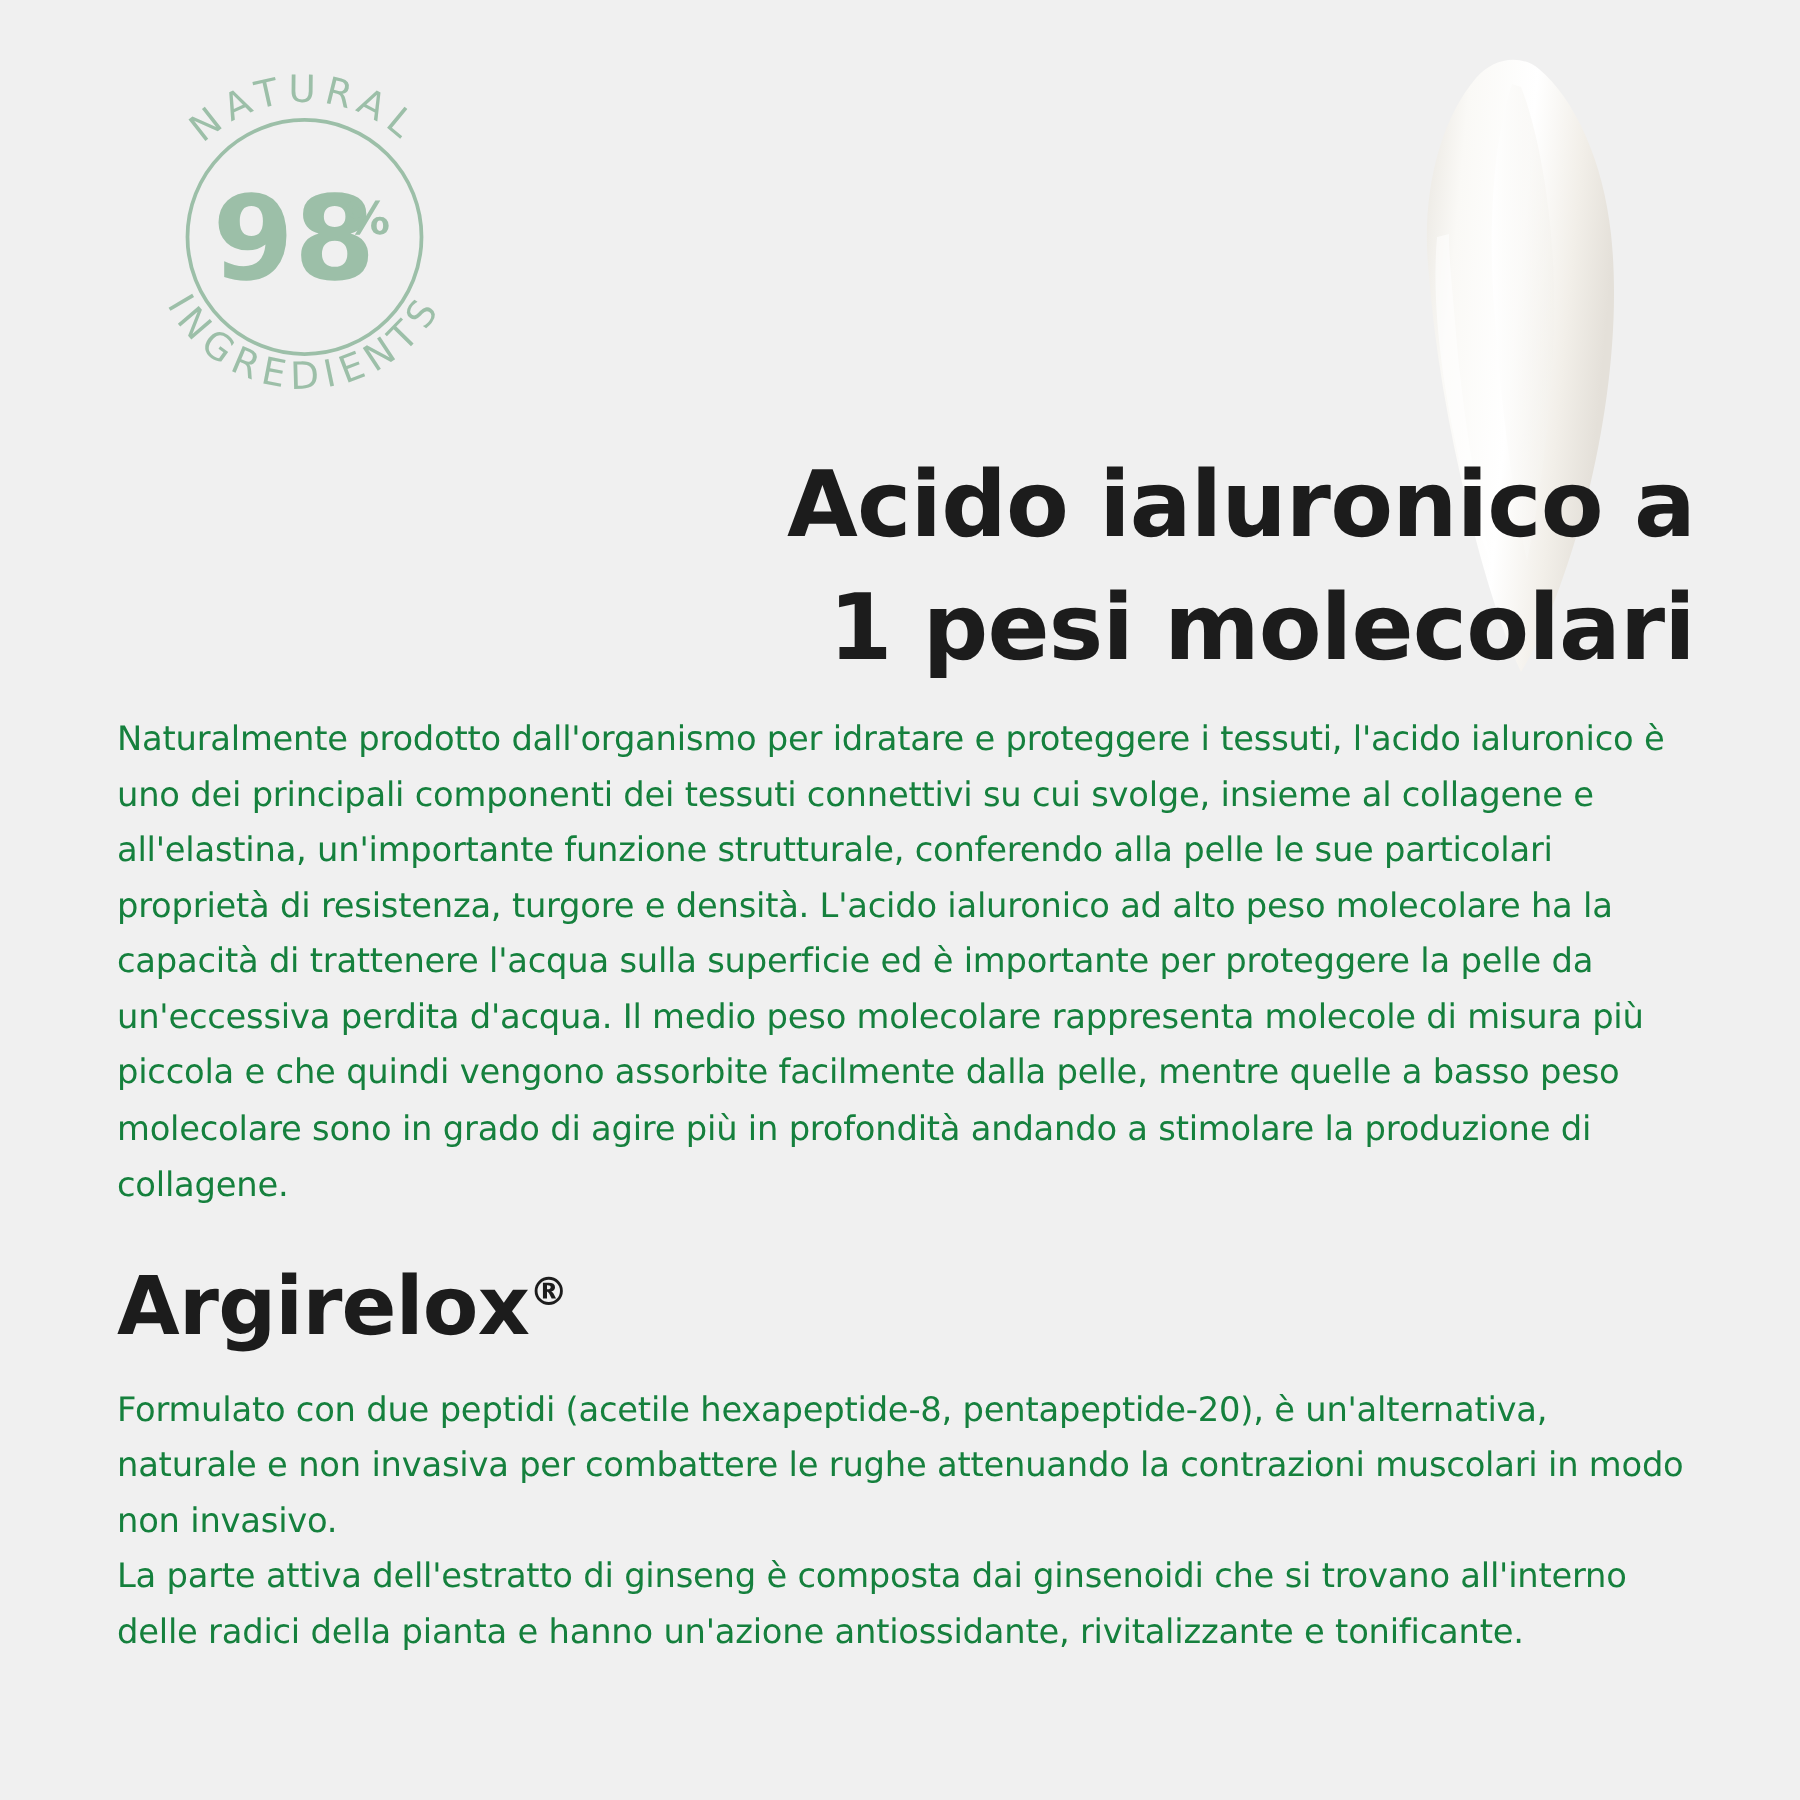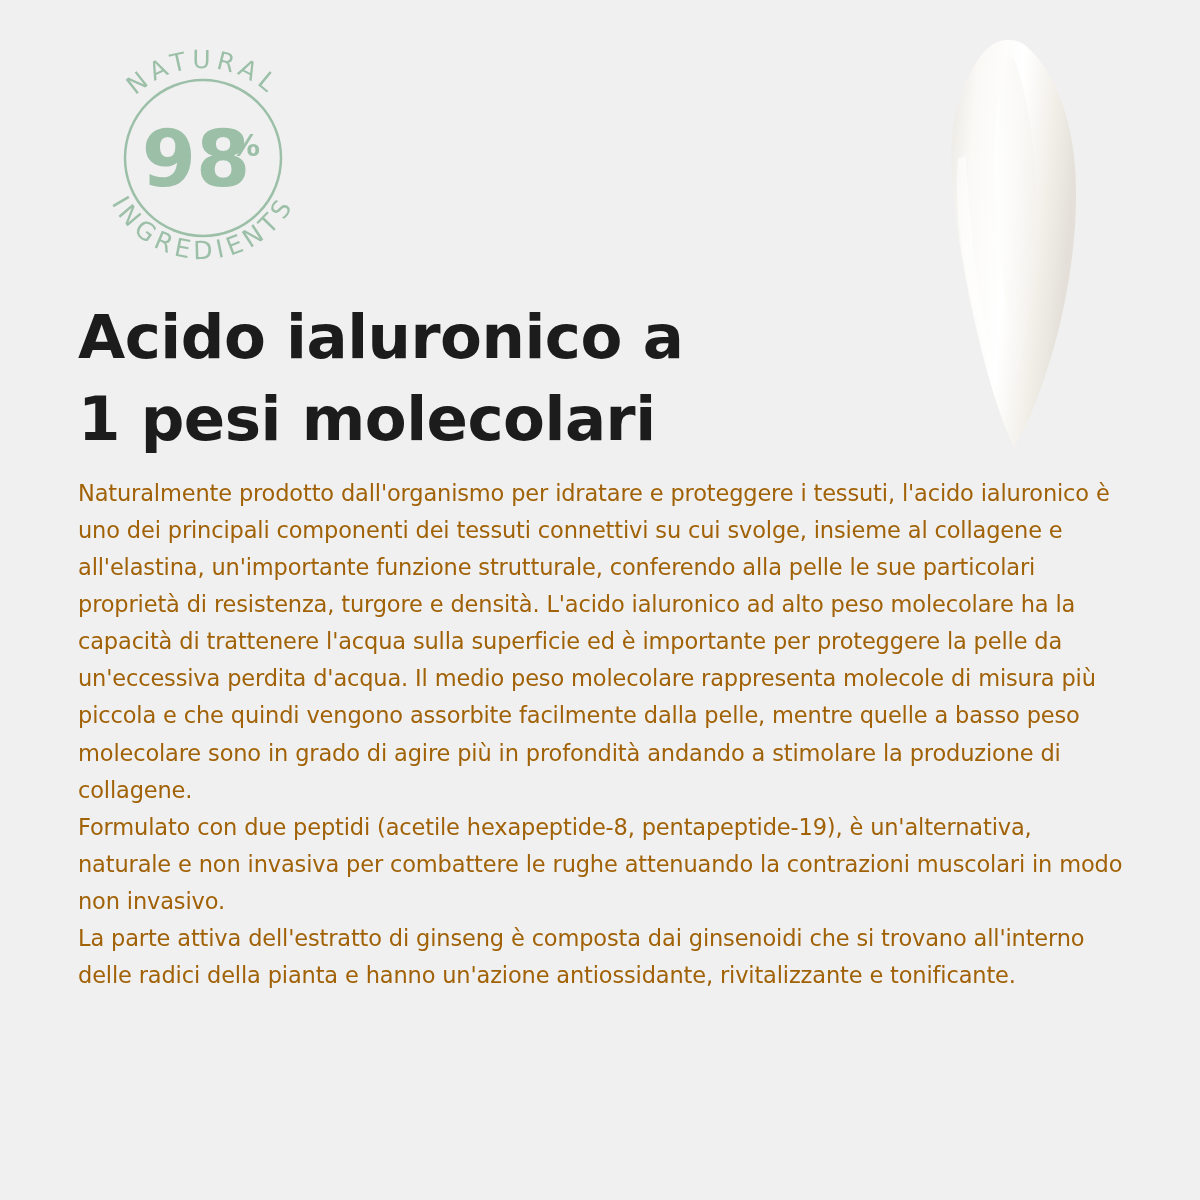--- a/index.html
+++ b/index.html
@@ -60,40 +60,41 @@
     letter-spacing: -0.5px;
   }
 
   .title-main {
     font-size: 61px;
     line-height: 1.35;
     margin-bottom: 14px;
   }
   .title-main .line {
     display: block;
+    text-align: right;
   }
 
   .section-title {
     font-size: 54px;
     line-height: 1.2;
     margin-top: 30px;
     margin-bottom: 18px;
   }
   .section-title .reg {
     font-size: 26px;
     vertical-align: super;
     font-weight: bold;
   }
 
   p.body-text {
     margin: 0;
     font-family: "DejaVu Sans", sans-serif;
     font-size: 22.5px;
     line-height: 1.65;
-    color: #a16207;
+    color: #15803d;
     letter-spacing: -0.15px;
   }
 </style>
 </head>
 <body>
 
 <div class="page">
 
   <div class="badge">
     <svg width="250" height="250" viewBox="0 0 250 250" aria-hidden="true">
@@ -140,18 +141,21 @@
   </div>
 
   <div class="content">
 
     <h1 class="title-main">
       <span class="line">Acido ialuronico a</span>
       <span class="line">1 pesi molecolari</span>
     </h1>
     <p class="body-text">Naturalmente prodotto dall'organismo per idratare e proteggere i tessuti, l'acido ialuronico è uno dei principali componenti dei tessuti connettivi su cui svolge, insieme al collagene e all'elastina, un'importante funzione strutturale, conferendo alla pelle le sue particolari proprietà di resistenza, turgore e densità. L'acido ialuronico ad alto peso molecolare ha la capacità di trattenere l'acqua sulla superficie ed è importante per proteggere la pelle da un'eccessiva perdita d'acqua. Il medio peso molecolare rappresenta molecole di misura più piccola e che quindi vengono assorbite facilmente dalla pelle, mentre quelle a basso peso molecolare sono in grado di agire più in profondità andando a stimolare la produzione di collagene.</p>
 
-    <p class="body-text">Formulato con due peptidi (acetile hexapeptide-8, pentapeptide-19), è un'alternativa, naturale e non invasiva per combattere le rughe attenuando la contrazioni muscolari in modo non invasivo.</p>
+    <h2 class="section-title">
+      <span>Argirelox</span><span class="reg">®</span>
+    </h2>
+    <p class="body-text">Formulato con due peptidi (acetile hexapeptide-8, pentapeptide-20), è un'alternativa, naturale e non invasiva per combattere le rughe attenuando la contrazioni muscolari in modo non invasivo.</p>
 
     <p class="body-text">La parte attiva dell'estratto di ginseng è composta dai ginsenoidi che si trovano all'interno delle radici della pianta e hanno un'azione antiossidante, rivitalizzante e tonificante.</p>
 
   </div>
 </div>
 
 </body></html>

